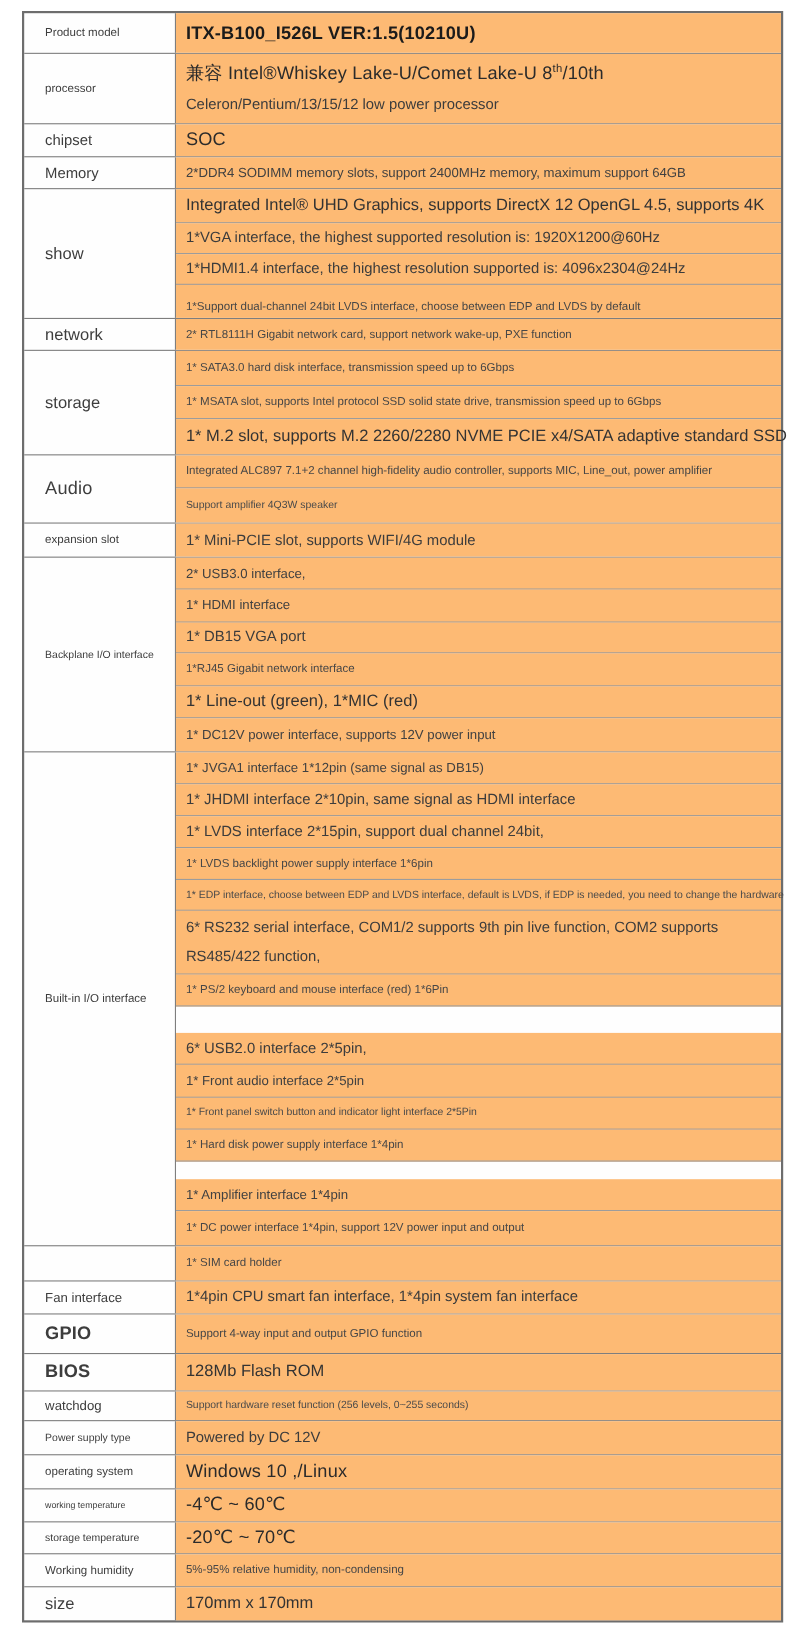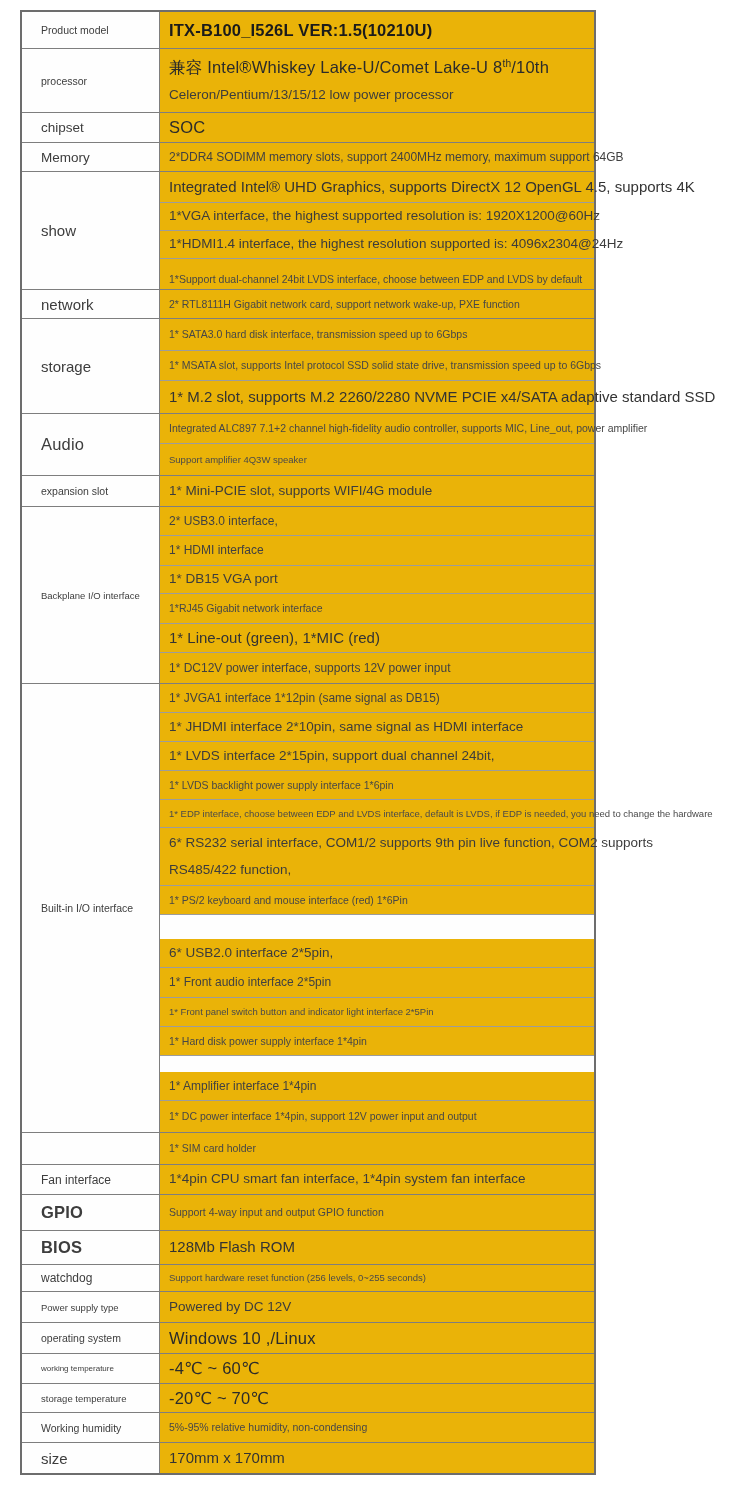--- a/index.html
+++ b/index.html
@@ -1,27 +1,27 @@
 <!DOCTYPE html>
 <html><head>
 <meta charset="utf-8">
 <style>
   html,body{margin:0;padding:0;background:#ffffff;}
   body{width:733px;font-family:"Liberation Sans","DejaVu Sans",sans-serif;color:#3b3b3b;-webkit-font-smoothing:antialiased;}
   .sheet{position:relative;width:733px;min-height:1497px;background:#ffffff;}
-  .spec-table{position:absolute;left:20px;top:10px;width:576px;box-sizing:border-box;
+  .spec-table{position:absolute;left:20px;top:10px;width:692px;box-sizing:border-box;
               border:2px solid #6d6d6d;background:#fefefe;}
   .row{display:flex;border-bottom:1.6px solid #7e7e7e;}
   .row:last-child{border-bottom:none;}
   .cell{box-sizing:border-box;}
   .cell.label{flex:0 0 138px;width:138px;display:flex;align-items:center;
               padding:2px 4px 2px 19px;border-right:1.6px solid #7e7e7e;color:#3d3d3d;}
   .vals{flex:1;display:flex;flex-direction:column;min-width:0;}
   .cell.val{flex:1;display:flex;flex-direction:column;justify-content:center;
-            padding:3px 6px 3px 9px;border-bottom:1px solid #9c9c9c;background:#eab308;}
+            padding:3px 6px 3px 9px;border-bottom:1px solid #9c9c9c;background:#fdba74;}
   .vals .cell.val:last-child{border-bottom:none;}
   .line{line-height:1.22;white-space:nowrap;}
   .cell.val .line + .line{margin-top:10px;}
   sup{font-size:62%;vertical-align:super;line-height:0;}
   
   .sz-xxs{font-size:8px;color:#555;}
   .sz-xs{font-size:9.5px;color:#4a4a4a;}
   .sz-s{font-size:10.5px;color:#474747;}
   .sz-m{font-size:12px;color:#414141;}
   .sz-ml{font-size:13.5px;color:#3c3c3c;}

